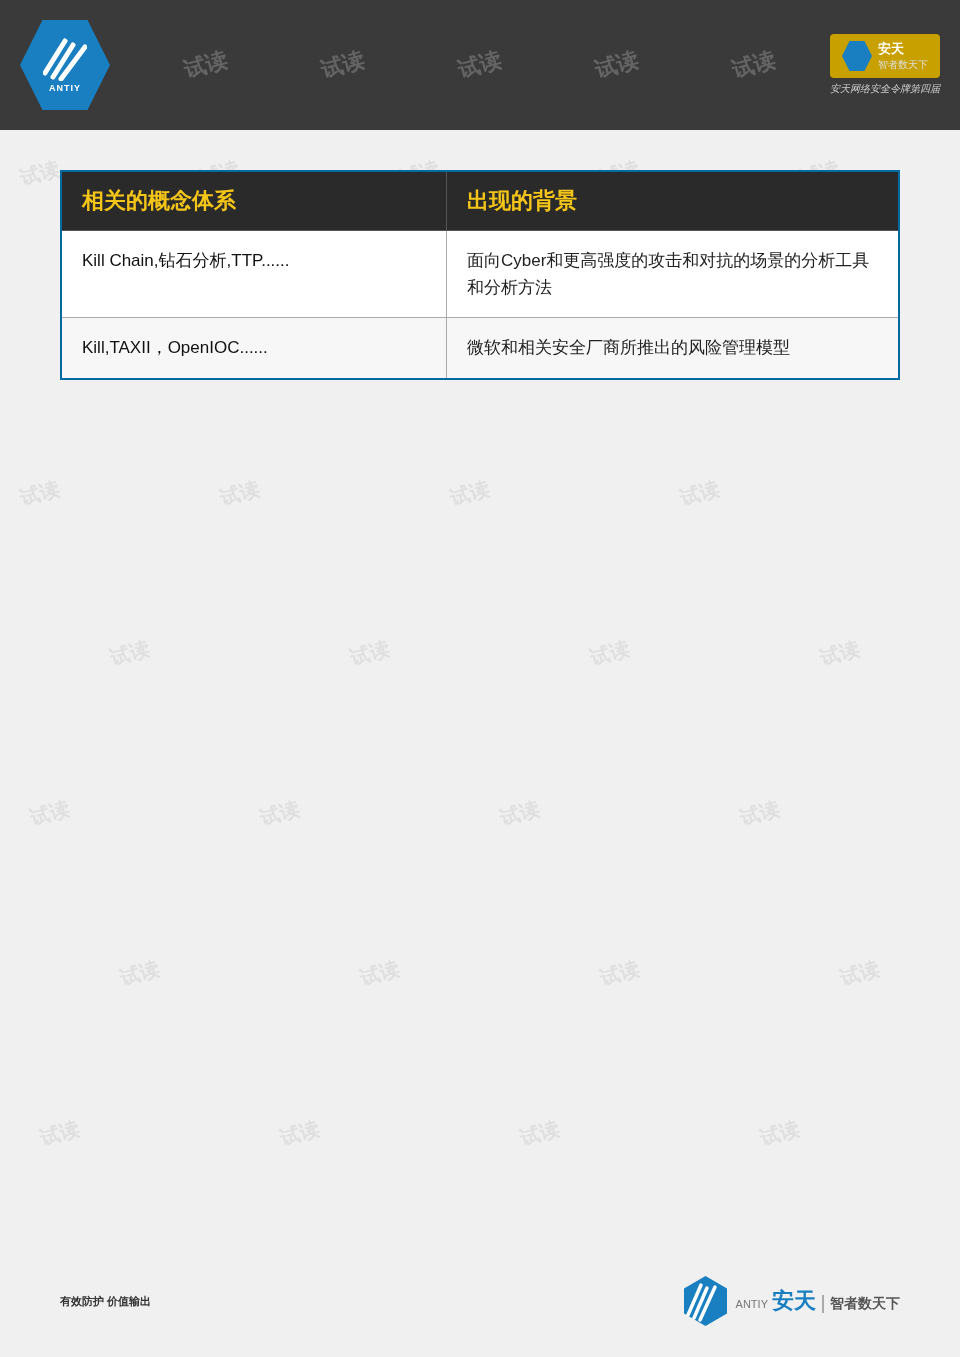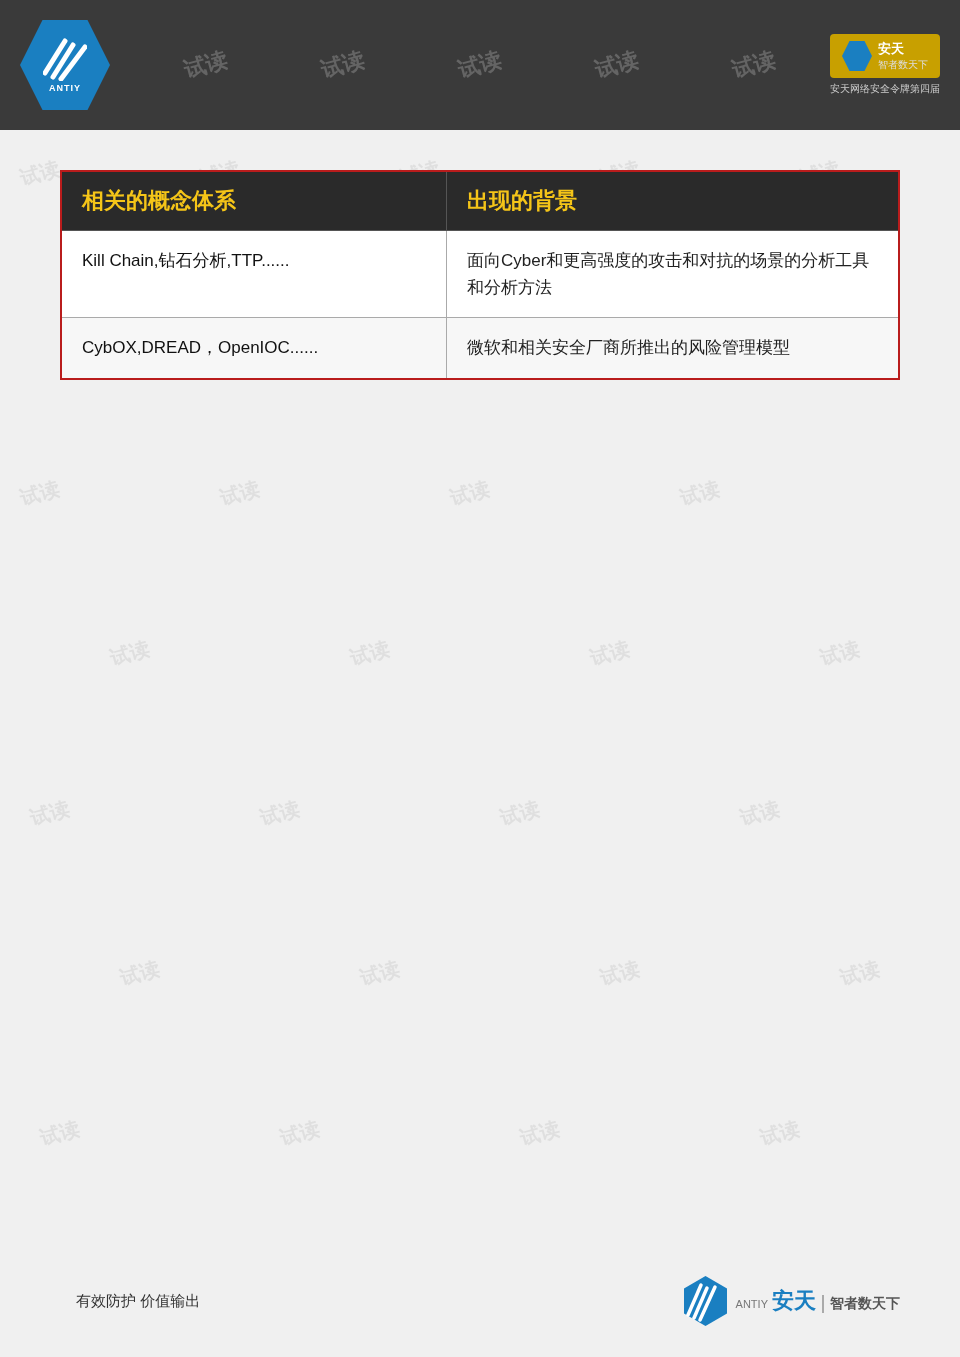--- a/index.html
+++ b/index.html
@@ -93,20 +93,21 @@
       height: 30px;
       background: #1a7fc1;
       clip-path: polygon(25% 0%, 75% 0%, 100% 50%, 75% 100%, 25% 100%, 0% 50%);
     }
 
     .header-right-subtitle {
       color: #ccc;
       font-size: 10px;
       margin-top: 4px;
       text-align: right;
+      font-style: italic;
     }
 
     
     .page-watermarks {
       position: absolute;
       top: 0; left: 0; right: 0; bottom: 0;
       pointer-events: none;
       z-index: 0;
       overflow: hidden;
     }
@@ -126,21 +127,21 @@
       position: relative;
       z-index: 1;
       padding: 40px 60px;
     }
 
     
     .data-table {
       width: 100%;
       border-collapse: collapse;
       background: #3b82f6;
-      border: 2px solid #b91c1c;
+      border: 2px solid #0369a1;
     }
 
     .data-table th {
       background: #2a2a2a;
       color: #f5c518;
       font-size: 22px;
       font-weight: bold;
       padding: 14px 20px;
       text-align: left;
       border: 1px solid #555;
@@ -181,23 +182,22 @@
       right: 0;
       padding: 0 60px;
       display: flex;
       align-items: center;
       justify-content: space-between;
       z-index: 2;
     }
 
     .footer-left {
       color: #333;
-      font-size: 15px;
-      font-weight: normal;
-      margin-left: 16px;
+      font-size: 11px;
+      font-weight: bold;
     }
 
     .footer-right {
       display: flex;
       align-items: center;
       gap: 8px;
     }
   </style>
 </head>
 <body>
@@ -276,21 +276,21 @@
         <th class="col-left">相关的概念体系</th>
         <th class="col-right">出现的背景</th>
       </tr>
     </thead>
     <tbody id="table-body">
         <tr>
           <td class="col-left">Kill Chain,钻石分析,TTP......</td>
           <td class="col-right">面向Cyber和更高强度的攻击和对抗的场景的分析工具和分析方法</td>
         </tr>
         <tr>
-          <td class="col-left">CybOX,DREAD，OpenIOC......</td>
+          <td class="col-left">Kill,TAXII，OpenIOC......</td>
           <td class="col-right">微软和相关安全厂商所推出的风险管理模型</td>
         </tr>
       </tbody>
   </table>
 </div>
 
 <div class="footer">
   <div class="footer-left">有效防护 价值输出</div>
   <div class="footer-right">
 

